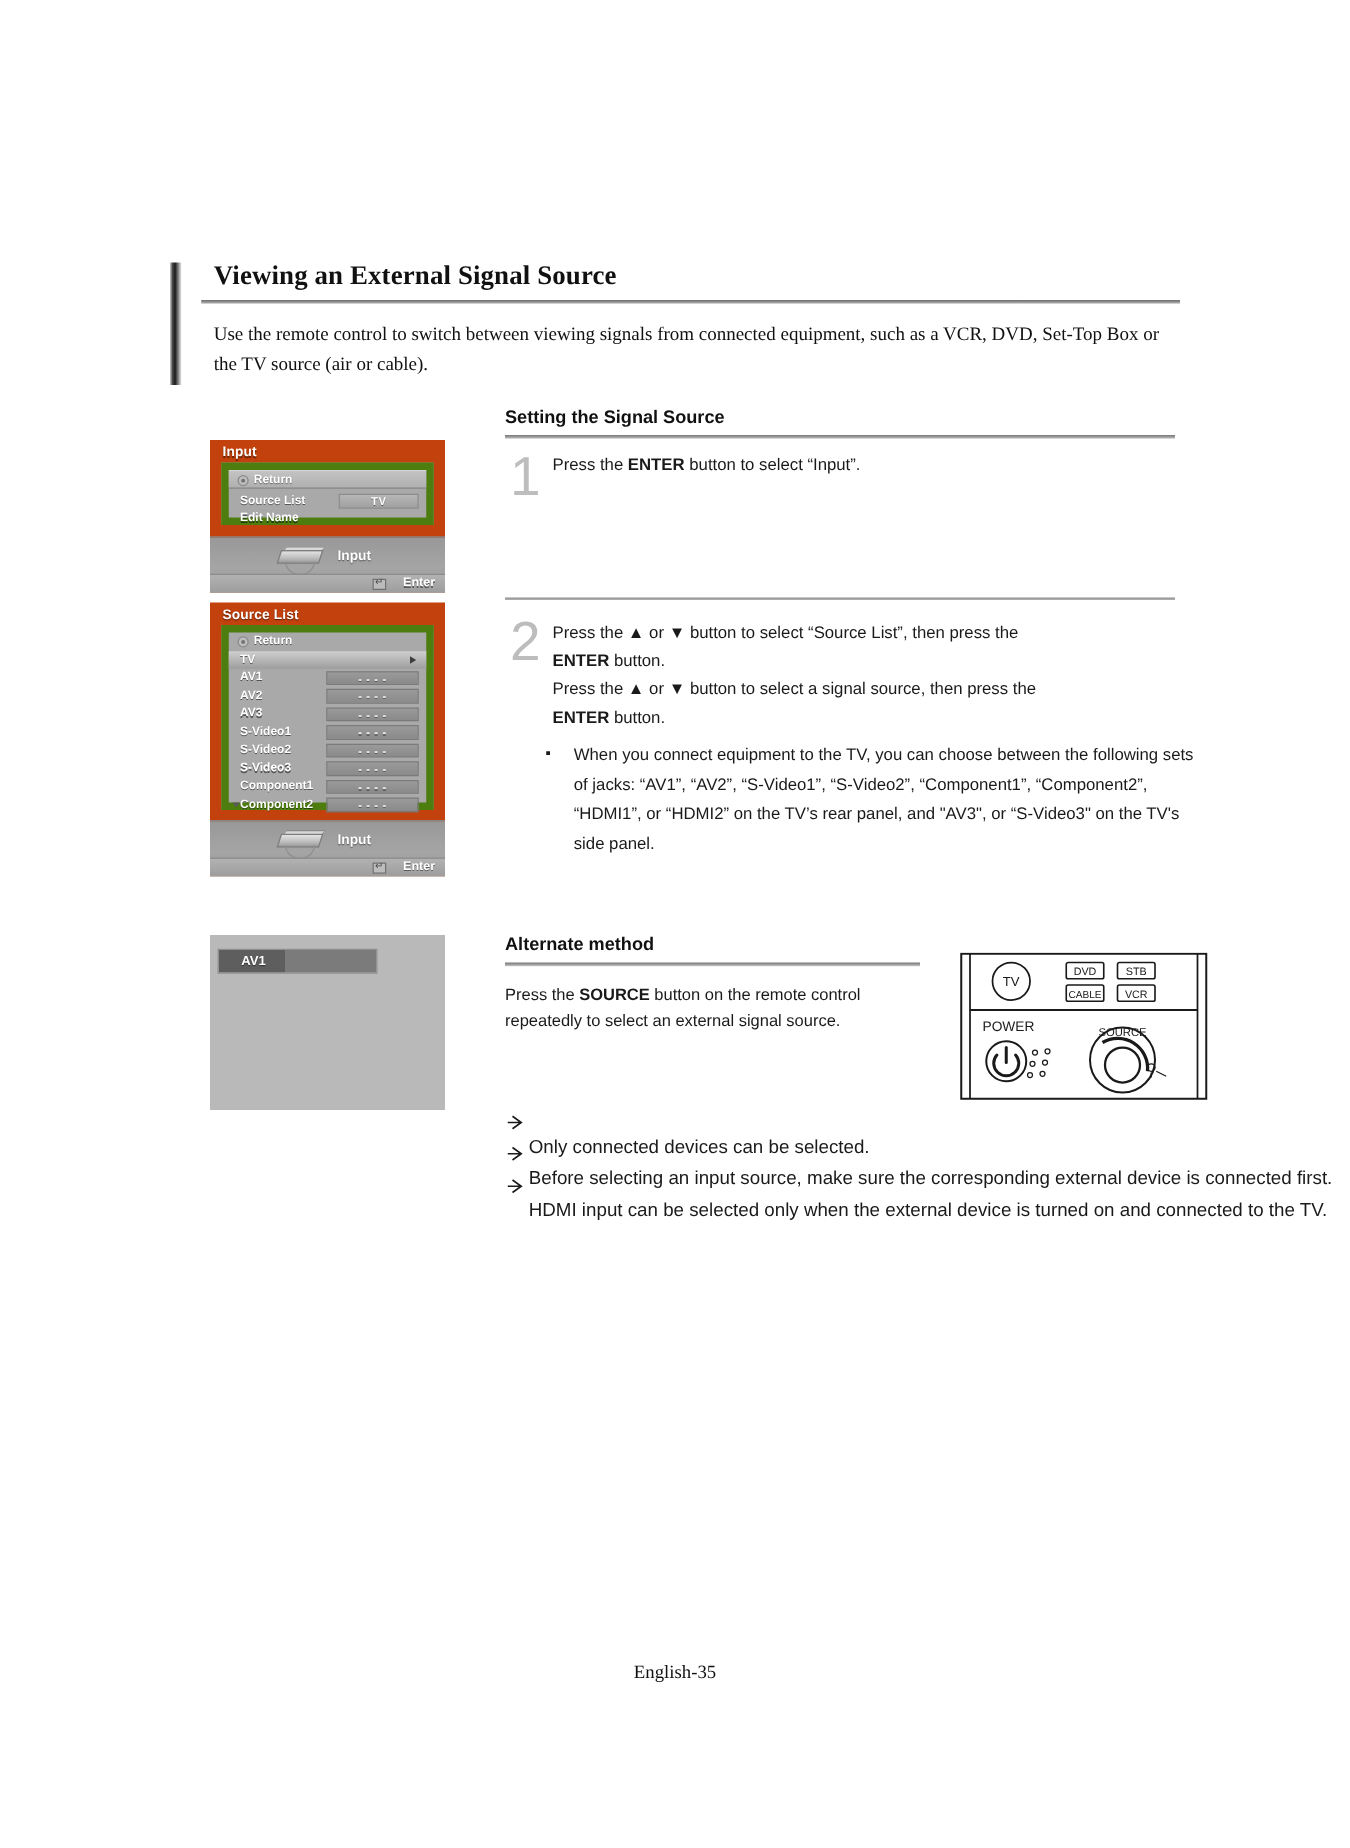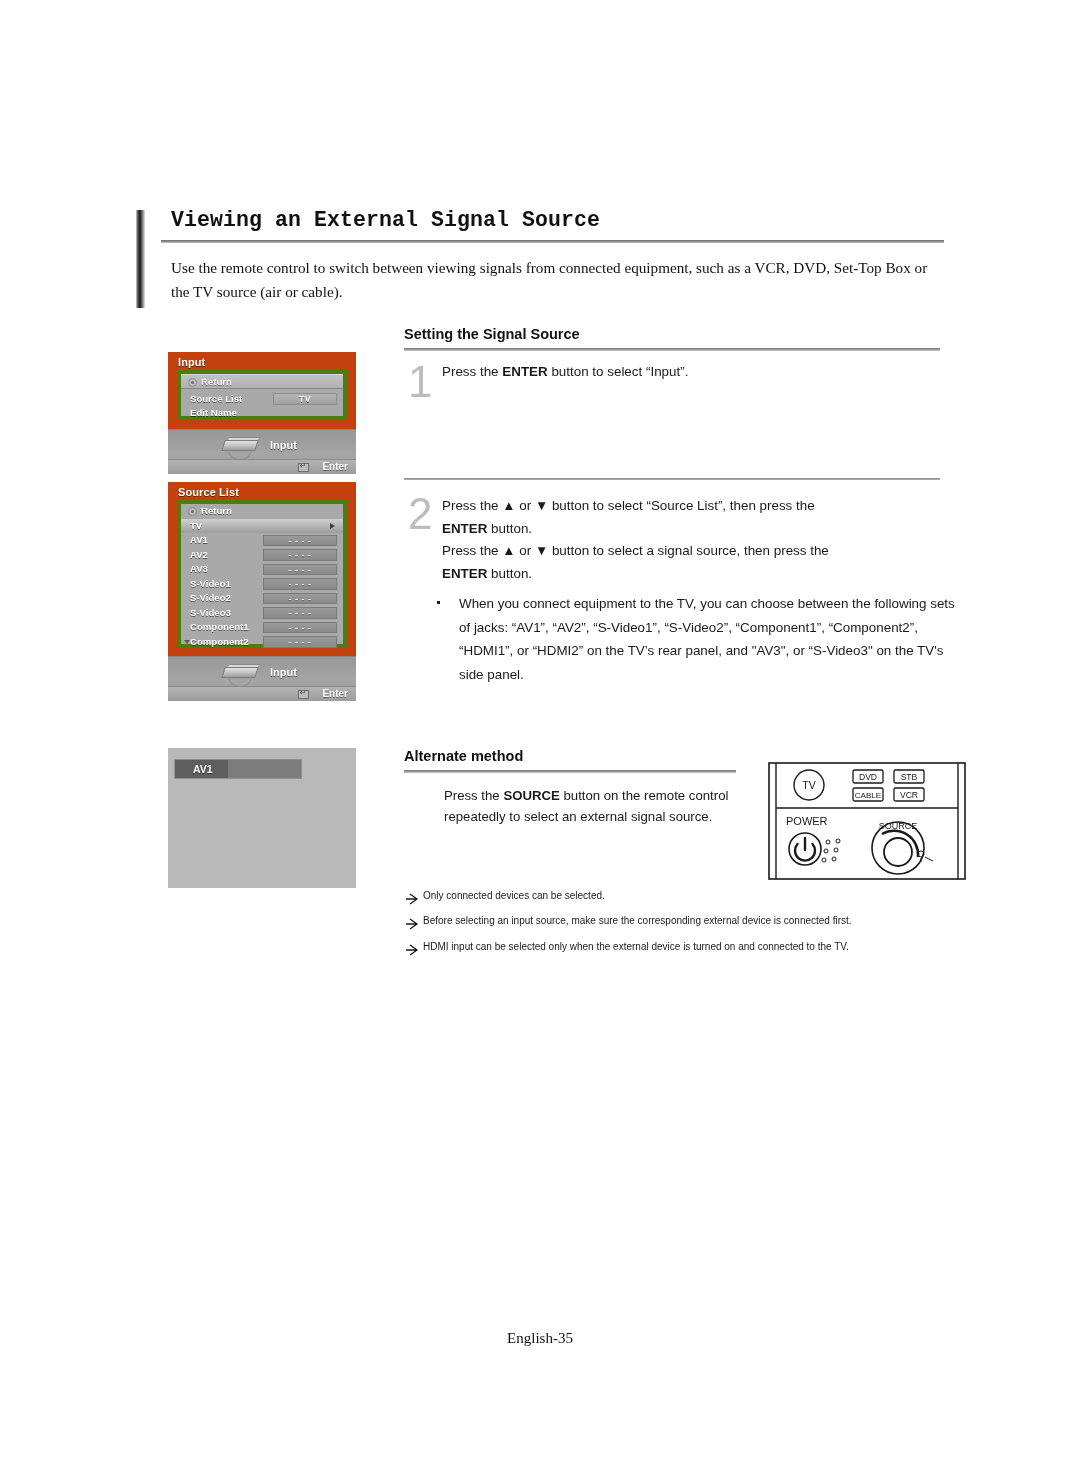--- a/index.html
+++ b/index.html
@@ -28,21 +28,21 @@
     left: 0px;
     top: 0px;
     width: 9px;
     height: 98px;
     background: linear-gradient(to right, #cfcfcf 0%, #4a4a4a 22%, #1a1a1a 45%, #7b7b7b 72%, #e8e8e8 100%);
   }
   .page-title {
     position: absolute;
     left: 35px;
     top: -2px;
-    font-family: Liberation Mono, monospace;
+    font-family: Liberation Serif, serif;
     font-weight: bold;
     font-size: 21.5px;
     letter-spacing: 0.1px;
     color: #111;
     white-space: nowrap;
   }
   .title-rule {
     position: absolute;
     left: 25px;
     top: 30px;
@@ -80,21 +80,21 @@
     color: #ffffff;
     text-shadow: 0 1px 1px rgba(0,0,0,0.55);
     letter-spacing: 0.1px;
   }
 
   .osd-panel {
     position: absolute;
     left: 9px;
     width: 170px;
     background: #a9a9a9;
-    border: 4px solid #4d7c0f;
+    border: 6px solid #4d7c0f;
     box-sizing: border-box;
   }
 
   .osd-row {
     position: relative;
     height: 14.5px;
     box-sizing: border-box;
   }
   .osd-row .lbl {
     position: absolute;
@@ -367,23 +367,24 @@
     left: 768px;
     top: 762px;
     width: 200px;
     height: 118px;
   }
 
   
   .note {
     position: absolute;
     font-family: "Liberation Sans", sans-serif;
-    font-size: 10px;
+    font-size: 15px;
     color: #1a1a1a;
     white-space: nowrap;
+    margin-top: 19px;
   }
   .note-ico {
     position: absolute;
     width: 14px;
     height: 12px;
   }
 
   
   .footer {
     position: absolute;
@@ -523,21 +524,21 @@
 </div>
 
 <div class="bullet-row" style="left:437px; top:592px; width:510px;">
   <span class="bullet-dot"></span>
   <span class="bullet-text">When you connect equipment to the TV, you can choose between the following sets of jacks: “AV1”, “AV2”, “S-Video1”, “S-Video2”, “Component1”, “Component2”, “HDMI1”, or “HDMI2” on the TV’s rear panel, and "AV3", or “S-Video3" on the TV's side panel.</span>
 </div>
 
 <div class="sec-head" style="left:404px; top:748px;">Alternate method</div>
 <div class="sec-rule" style="left:404px; top:770px; width:332px;"></div>
 
-<div class="alt-body" style="left:404px; top:785px; width:330px;margin-left:40px;">
+<div class="alt-body" style="left:404px; top:785px; width:330px;">
   <div><span>Press the </span><b>SOURCE</b><span> button on the remote control</span></div>
   <div>repeatedly to select an external signal source.</div>
 </div>
 
 <div class="remote">
   <svg width="200" height="118" viewBox="0 0 200 118" xmlns="http://www.w3.org/2000/svg">
 
     <rect x="1" y="1" width="196" height="116" fill="#ffffff" stroke="#1a1a1a" stroke-width="1.6"></rect>
     <line x1="8" y1="1" x2="8" y2="117" stroke="#1a1a1a" stroke-width="1.4"></line>
     <line x1="190" y1="1" x2="190" y2="117" stroke="#1a1a1a" stroke-width="1.4"></line>

